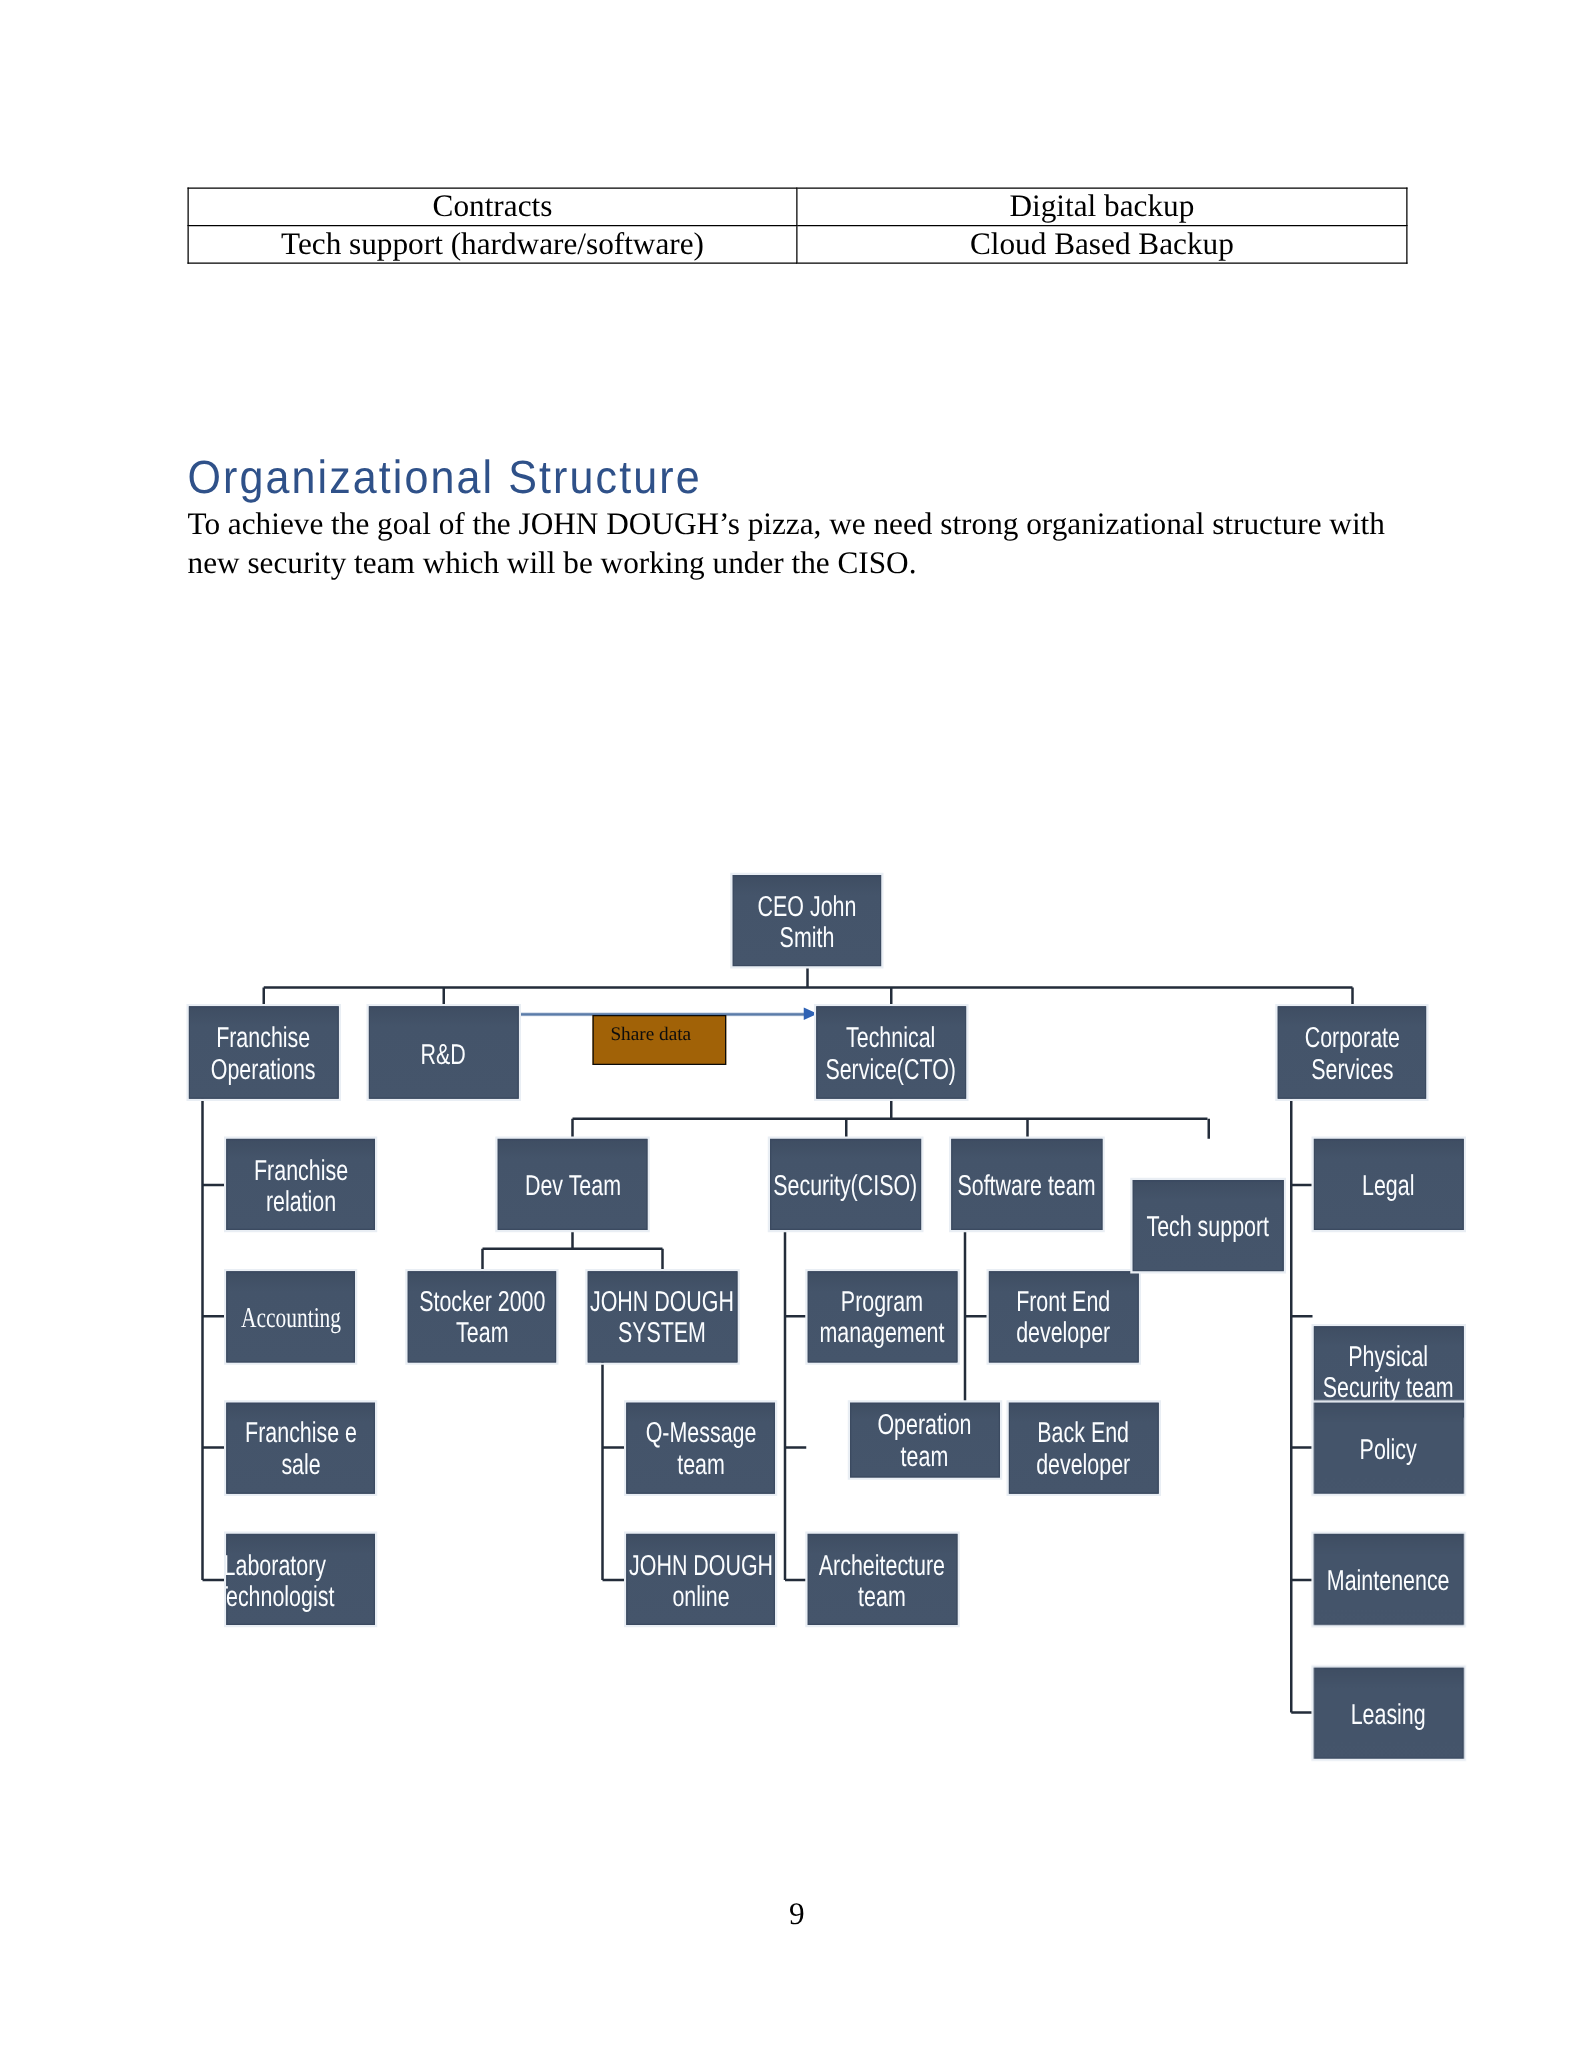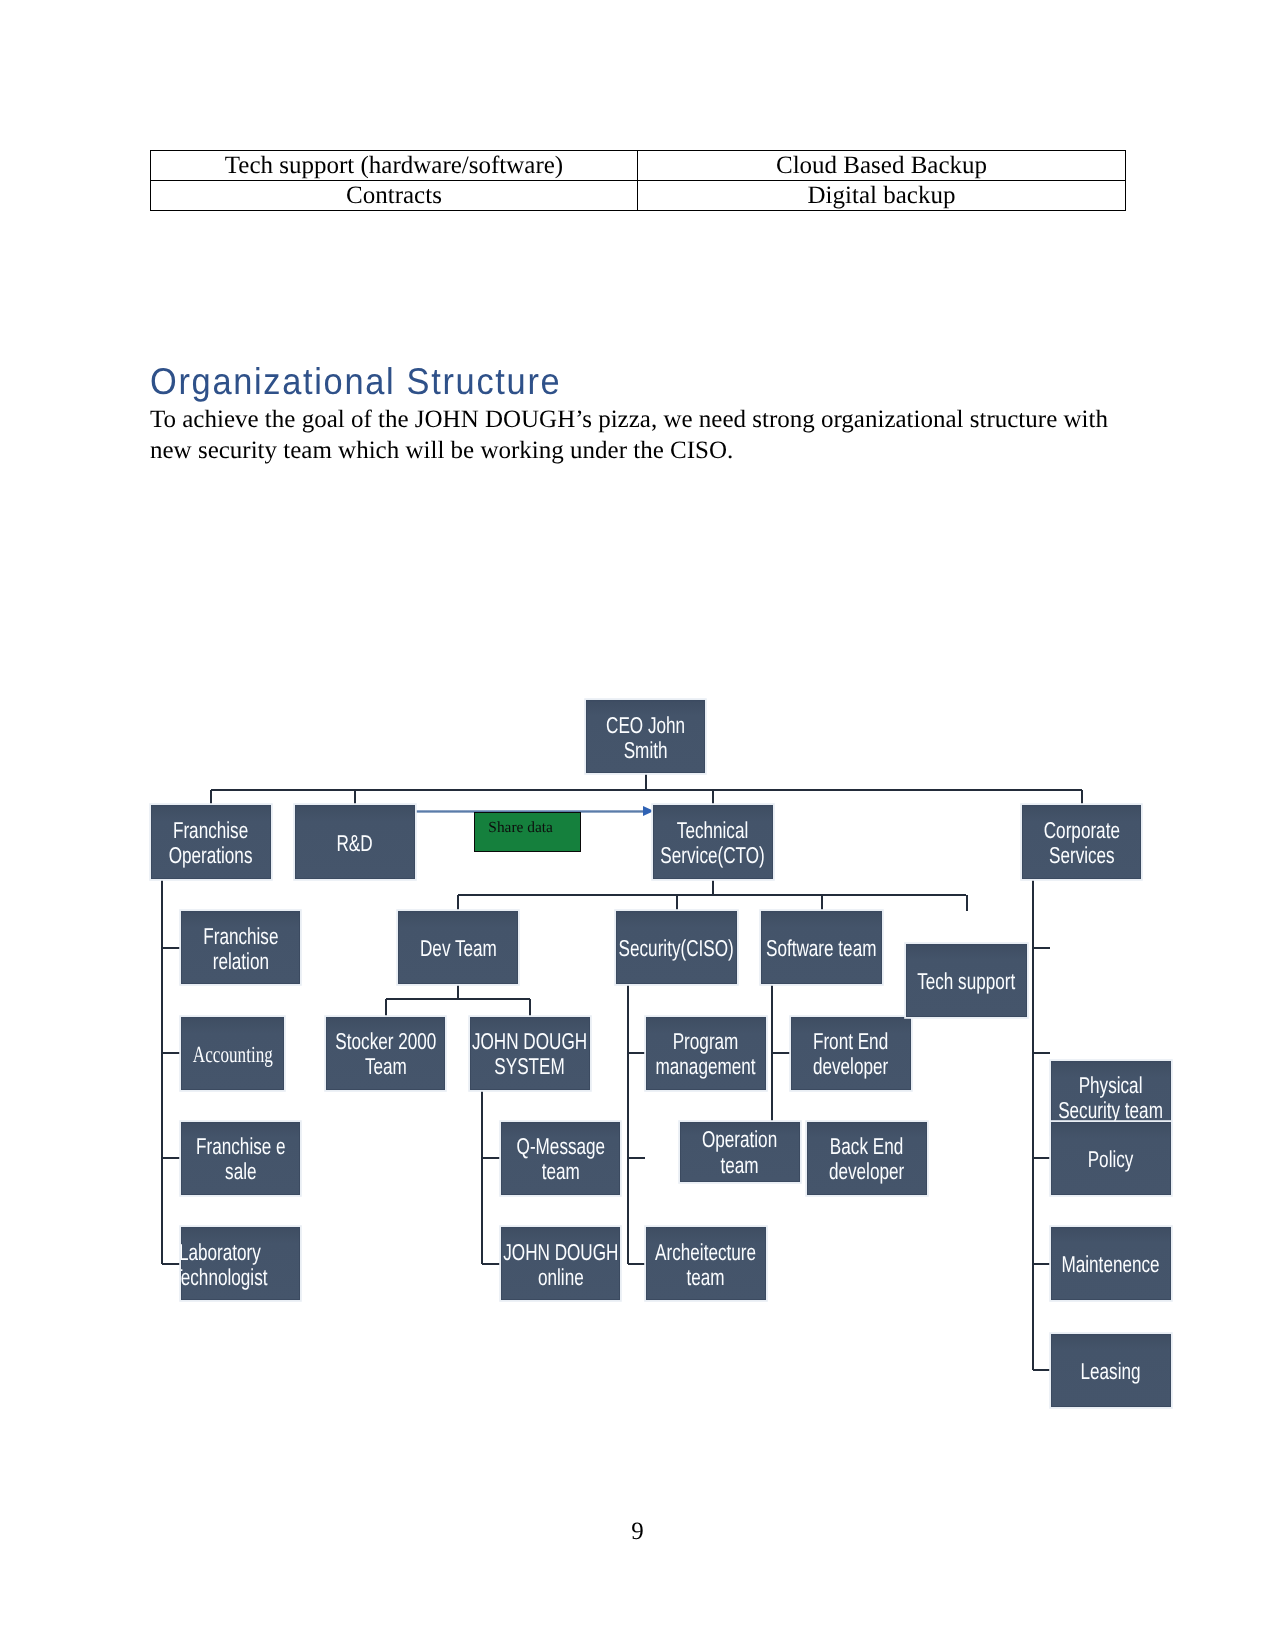--- a/index.html
+++ b/index.html
@@ -39,21 +39,21 @@
           background:linear-gradient(180deg,#3a4862 0%,#3f4e63 3%,#44546a 22%,#45556b 100%);
           box-shadow:0 0 0 1.8px #e9eef4, inset 0 0 0 1px #3b4a60;
           display:flex; align-items:center; justify-content:center; text-align:center;
           font-family:"Liberation Sans", sans-serif; font-size:23px; line-height:25.1px;
           color:#fbfdff; font-weight:400; overflow:hidden; }
   .node > span { display:block; flex:0 0 auto; transform:translateY(0.8px) scaleX(0.745) translateZ(0);
                  transform-origin:center center; white-space:pre-line;
                  -webkit-font-smoothing:antialiased; }
   .lin { position:absolute; background:#232c3a; }
 
-  .sharebox { position:absolute; box-sizing:border-box; background:#15803d;
+  .sharebox { position:absolute; box-sizing:border-box; background:#a16207;
               border:1.6px solid #0a0a0a;
               display:flex; align-items:flex-start; justify-content:center;
               padding:6px 14px 0 0;
               font-family:"Liberation Serif", serif; font-size:15.4px; line-height:17.6px;
               color:#0d0d0d; }
   .sharebox > span { display:block; transform:translateZ(0); }
   .blul { position:absolute; background:linear-gradient(180deg,#b9c8dd 0%,#5b7ca9 35%,#5b7ca9 65%,#c9d4e3 100%); }
   .bluarrow { position:absolute; width:0; height:0;
               border-top:5.9px solid transparent; border-bottom:5.9px solid transparent;
               border-left:11.6px solid #2f62b4; }
@@ -68,32 +68,32 @@
 <div class="page">
 
   <table class="tbl">
     <colgroup>
         <col style="width:487px">
         <col style="width:488px">
       </colgroup>
     <tbody id="tbl-body">
         <tr>
           <td>
-            <span>Tech support (hardware/software)</span>
-          </td>
-          <td>
-            <span>Cloud Based Backup</span>
+            <span>Contracts</span>
+          </td>
+          <td>
+            <span>Digital backup</span>
           </td>
         </tr>
         <tr>
           <td>
-            <span>Contracts</span>
-          </td>
-          <td>
-            <span>Digital backup</span>
+            <span>Tech support (hardware/software)</span>
+          </td>
+          <td>
+            <span>Cloud Based Backup</span>
           </td>
         </tr>
       </tbody>
   </table>
 
   <div class="h1"><span>Organizational Structure</span></div>
   <div class="para">To achieve the goal of the JOHN DOUGH’s pizza, we need strong organizational structure with new security team which will be working under the CISO.</div>
 
   <div class="chart" id="chart">
       <div class="lin" style="left: 644.6px; top: 773.2px; width: 2px; height: 16.6px;"></div>
@@ -213,20 +213,23 @@
         <span style="width: 161.1px;">Front End
 developer</span>
       </div>
       <div class="node" style="left: 791px; top: 1121.5px; width: 120px; height: 73.8px; margin-left: 16px;">
         <span style="width: 161.1px;">Back End
 developer</span>
       </div>
       <div class="node" style="left: 906px; top: 944px; width: 121px; height: 73.3px;">
         <span style="width: 162.4px;">Tech support</span>
       </div>
+      <div class="node" style="left: 1051px; top: 911px; width: 120px; height: 73.3px;">
+        <span style="width: 161.1px;">Legal</span>
+      </div>
       <div class="node" style="left: 1051px; top: 1016.8px; width: 120px; height: 73.1px; margin-top: 44px;">
         <span style="width: 161.1px;">Physical
 Security team</span>
       </div>
       <div class="node" style="left: 1051px; top: 1121.5px; width: 120px; height: 73.8px;">
         <span style="width: 161.1px;">Policy</span>
       </div>
       <div class="node" style="left: 1051px; top: 1227.3px; width: 120px; height: 73.2px;">
         <span style="width: 161.1px;">Maintenence</span>
       </div>

